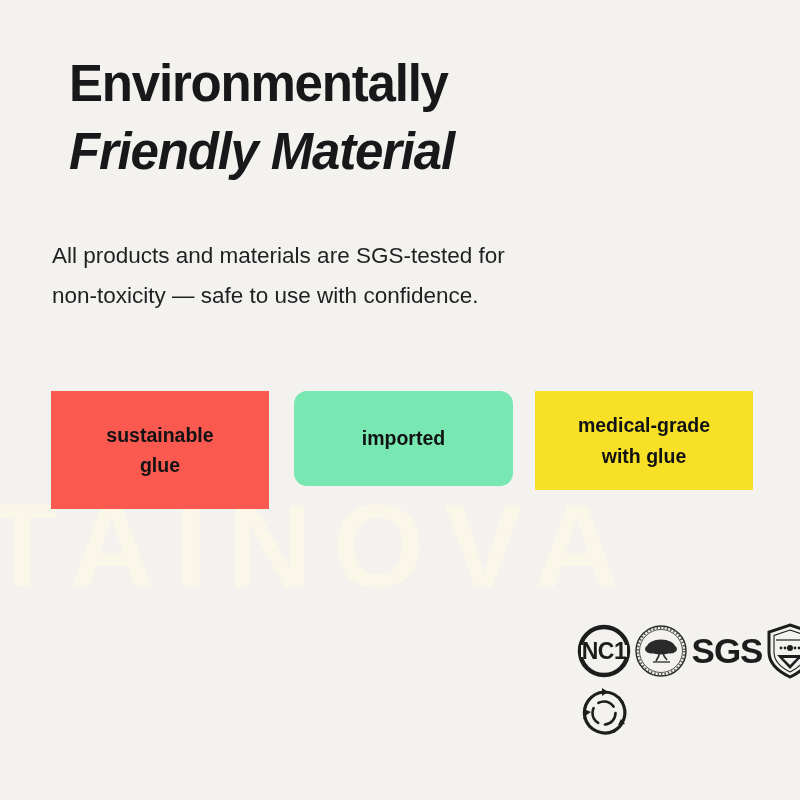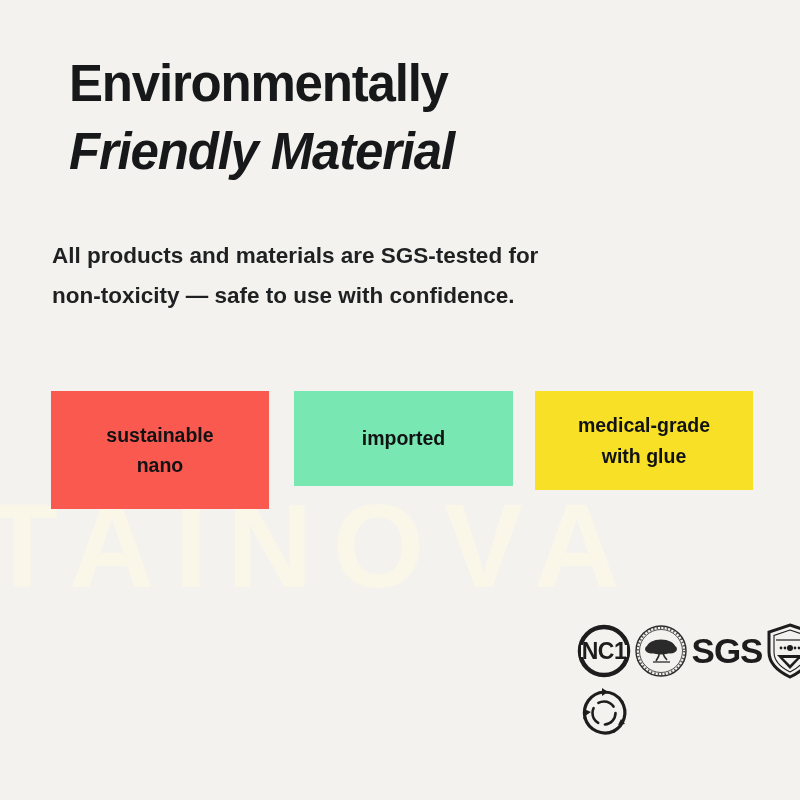--- a/index.html
+++ b/index.html
@@ -45,21 +45,21 @@
     margin-left:17px;
   }
   .headline .l2 { display:block;font-style:italic; }
 
   
   .body-copy {
     position:absolute;
     left:52px; top:236px;
     width:620px;
     font-size:22.5px;
-    font-weight:700;
+    font-weight:400;
     line-height:1.78;
     color:#1e2022;
   }
   .body-copy .l2 { display:block; }
 
   
   .badge-row {
     position:absolute;
     left:51px; top:391px;
     width:703px; height:100px;
@@ -73,21 +73,21 @@
     justify-content:center;
     font-size:19.5px;
     font-weight:700;
     line-height:1.55;
     color:#111214;
     text-align:center;
   }
   .badge .ln { display:block; }
 
   .badge--red    { left:0px;   width:218px; height:118px;  background:#f9594f; }
-  .badge--green  { left:243px; width:219px; height:95px;  background:#78e7b1; }
+  .badge--green  { left:243px; width:219px; height:95px;  background:#78e7b1;border-radius:13px; }
   .badge--yellow { left:484px; width:218px; height:99px;  background:#f7e026; }
 
   
   .certs {
     position:absolute;
     left:575px; top:620px;
     width:208px;
     display:grid;
     grid-template-columns:repeat(4, 1fr);
     grid-template-rows:62px 62px;
@@ -111,21 +111,21 @@
 
   <p class="body-copy">
     <span class="l1">All products and materials are SGS-tested for</span>
     <span class="l2">non-toxicity — safe to use with confidence.</span>
   </p>
 
   <div class="badge-row">
 
     <div class="badge badge--red">
       <span class="ln">sustainable</span>
-      <span class="ln">nano</span>
+      <span class="ln">glue</span>
     </div>
 
     <div class="badge badge--green">
       <span class="ln">imported</span>
     </div>
 
     <div class="badge badge--yellow">
       <span class="ln">medical-grade</span>
       <span class="ln">with glue</span>
     </div>

